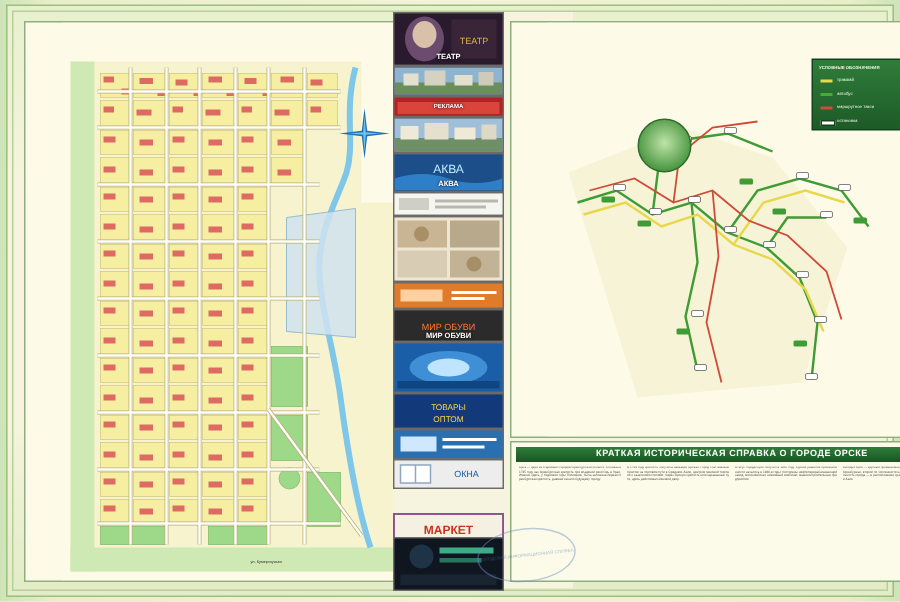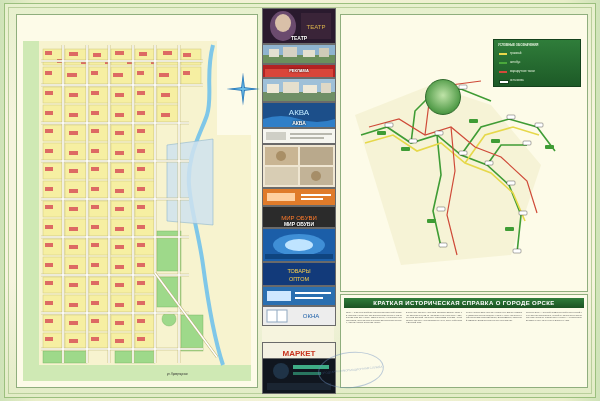--- a/index.html
+++ b/index.html
@@ -19,21 +19,21 @@
     position:absolute;left:4px;top:3px;right:4px;bottom:3px;
     border:1px solid #9bbf7e;
     background:linear-gradient(180deg,#e7f0cd,#f6f4de 30%,#f6f4de 70%,#e2ecc6);
   }
   .frame-inner{
     position:absolute;left:8px;top:7px;right:8px;bottom:7px;
     border:1px solid #b9cf9b;
   }
 
   
-  .panel{position:absolute;background:#fff;border:1px solid #8fae7d;}
+  .panel{position:absolute;background:#fff;border:1px solid #8fae7d;padding-left:48px;}
   #left-map-panel{left:16px;top:14px;width:240px;height:372px;background:#fdfbe8;}
   .map-title{
     position:absolute;left:0;right:0;top:4px;text-align:center;
     font-size:8px;font-weight:bold;letter-spacing:1px;color:#1d1d1d;
   }
   .map-subtitle{
     position:absolute;left:0;right:0;top:15px;text-align:center;
     font-size:4.6px;font-weight:bold;letter-spacing:.6px;color:#2a2a2a;
   }
   .city-canvas{position:absolute;left:0;top:0;width:100%;height:100%;}

